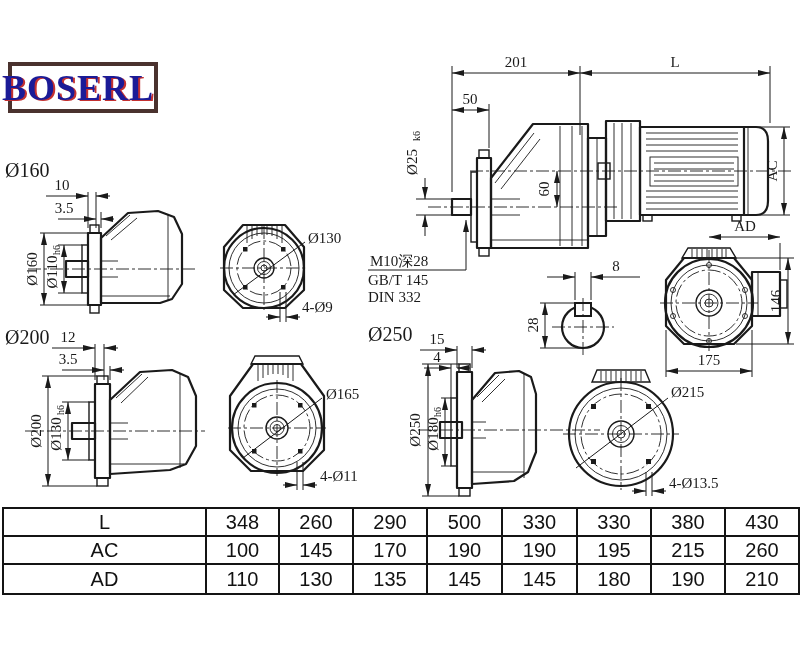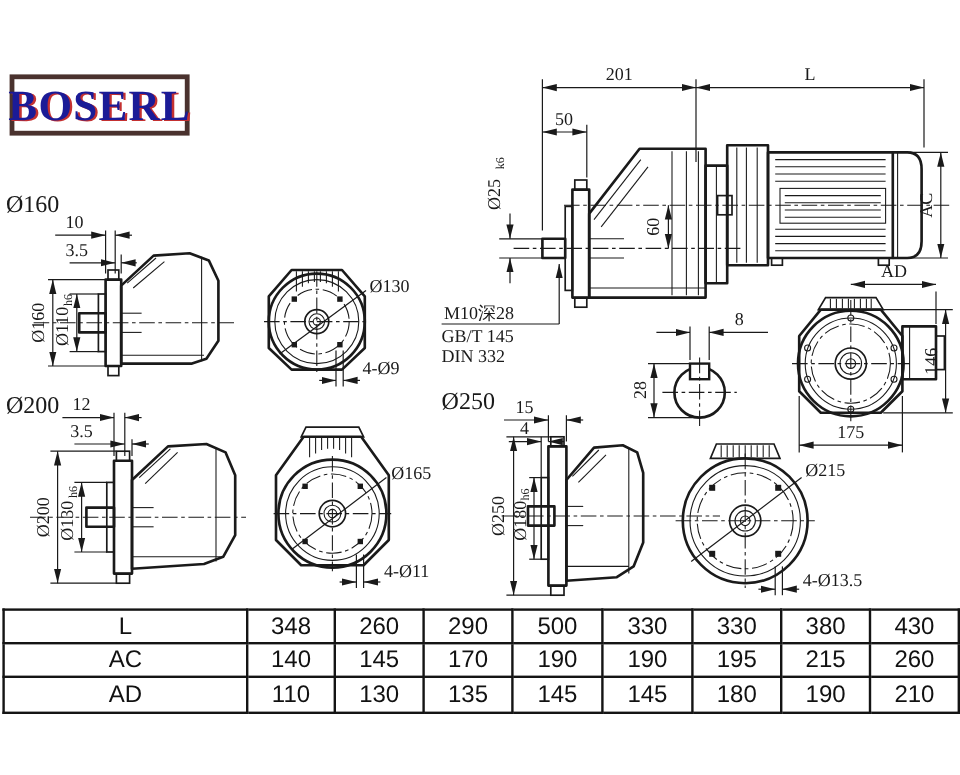--- a/index.html
+++ b/index.html
@@ -1,21 +1,21 @@
 <!DOCTYPE html>
 <html><head>
 <meta charset="utf-8">
 <style>
   html,body{margin:0;padding:0;background:#fff}
   .page{position:relative;width:800px;height:646px;background:#fff;overflow:hidden;
         font-family:"Liberation Sans",sans-serif;color:#1a1a1a}
   .title{position:absolute;left:28px;top:12px;font-size:29px;font-weight:bold;
          letter-spacing:1px;white-space:nowrap;color:#141414}
   .logo{position:absolute;left:8px;top:62px;width:150px;height:51px;border:4px solid #4a322e;
-        box-sizing:border-box;background:#fff;display:flex;align-items:center;justify-content:center}
+        box-sizing:border-box;background:#fff;display:flex;align-items:center;justify-content:flex-end}
   .logo span{font-family:"Liberation Serif",serif;font-weight:bold;font-size:36px;line-height:1;
         color:#1b1b97;text-shadow:2px 1px 0 #c43131;letter-spacing:1px}
   svg.draw{position:absolute;left:0;top:0}
   
   .o{fill:none;stroke:#1a1a1a;stroke-width:2.2;stroke-linejoin:round}
   .m{fill:none;stroke:#1a1a1a;stroke-width:1.4}
   .t{fill:none;stroke:#1a1a1a;stroke-width:0.9}
   .dl{fill:none;stroke:#1a1a1a;stroke-width:1}
   .cl{fill:none;stroke:#1a1a1a;stroke-width:0.9;stroke-dasharray:13 3 3 3}
   .bolt{fill:#1a1a1a;stroke:none}
@@ -409,21 +409,21 @@
       <td>260</td>
       <td>290</td>
       <td>500</td>
       <td>330</td>
       <td>330</td>
       <td>380</td>
       <td>430</td>
     </tr>
     <tr style="height:28px">
       <td>AC</td>
-      <td>140</td>
+      <td>100</td>
       <td>145</td>
       <td>170</td>
       <td>190</td>
       <td>190</td>
       <td>195</td>
       <td>215</td>
       <td>260</td>
     </tr>
     <tr style="height:30px">
       <td>AD</td>

